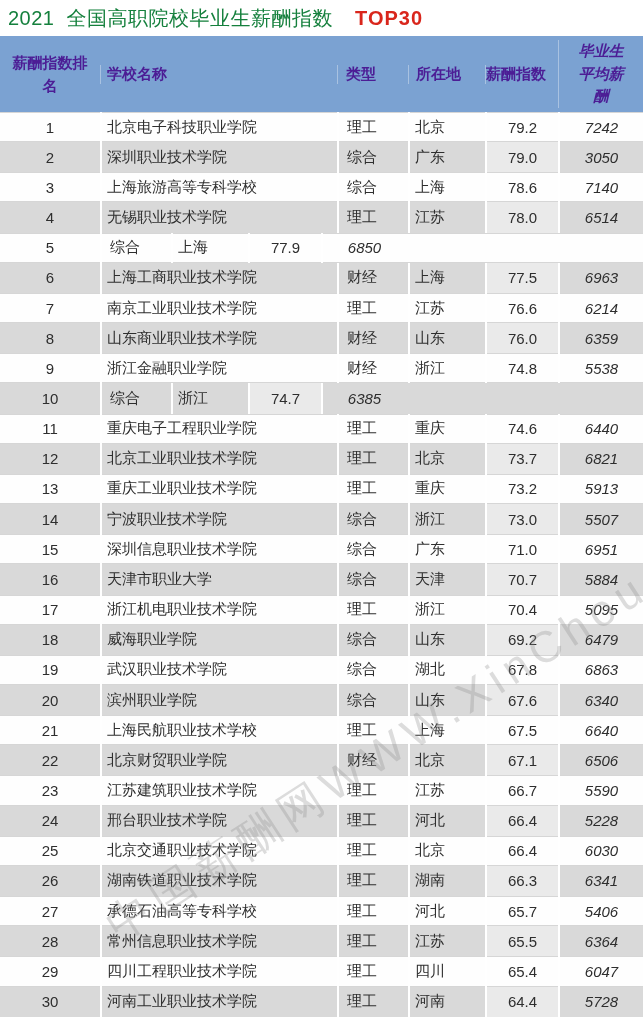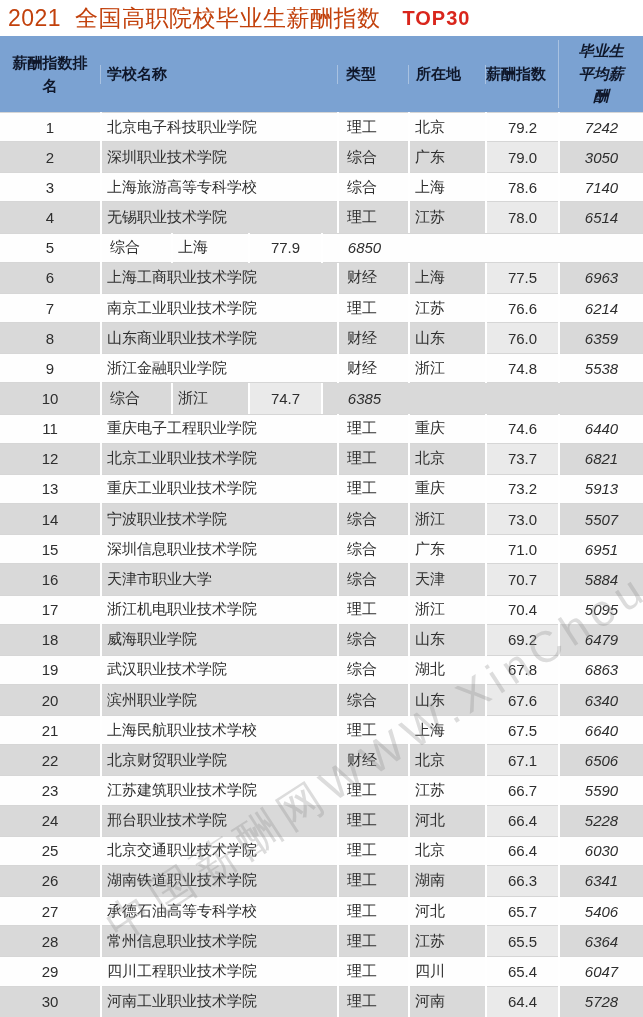--- a/index.html
+++ b/index.html
@@ -19,22 +19,22 @@
   }
   
   .title-bar {
     height: 36px;
     display: flex;
     align-items: center;
     padding-left: 8px;
     box-sizing: border-box;
   }
   .title-text {
-    font-size: 23px;
-    color: #c2410c;
+    font-size: 20px;
+    color: #15803d;
     letter-spacing: 0.5px;
     font-weight: 500;
     white-space: pre;
   }
   .title-highlight {
     font-size: 20px;
     color: #d9261c;
     font-weight: bold;
     margin-left: 22px;
     letter-spacing: 1px;
@@ -44,21 +44,21 @@
   .salary-table {
     position: absolute;
     top: 36px;
     left: 0;
     width: 643px;
   }
   .thead {
     display: flex;
     height: 76px;
     background: #7ba2d2;
-    color: #0f172a;
+    color: #4c1d95;
     font-weight: bold;
     font-size: 15px;
     align-items: center;
     box-sizing: border-box;
   }
   .th, .cell { box-sizing: border-box; flex: 0 0 auto; }
   .w-rank   { width: 100px; }
   .w-school { width: 237px; }
   .w-type   { width: 71px; }
   .w-loc    { width: 77px; }

